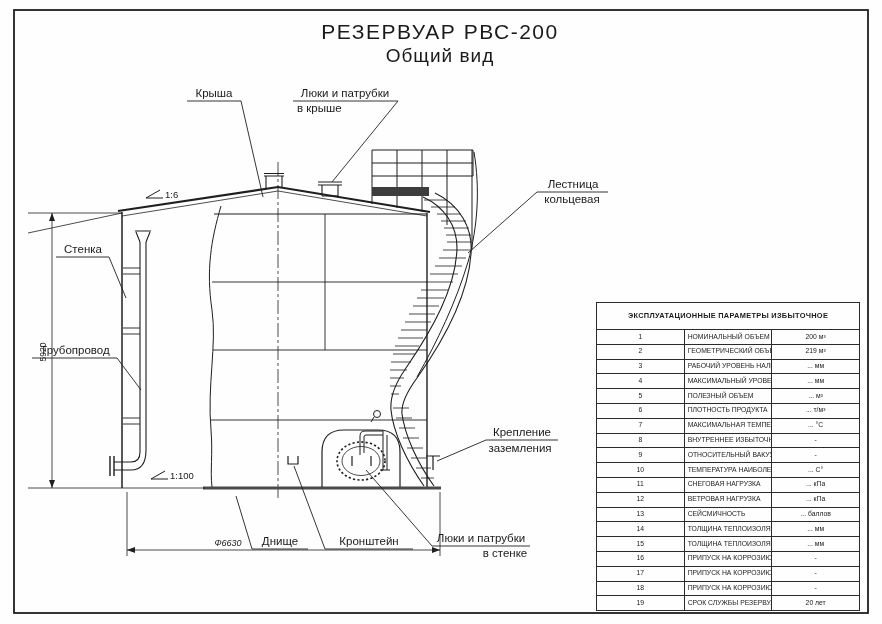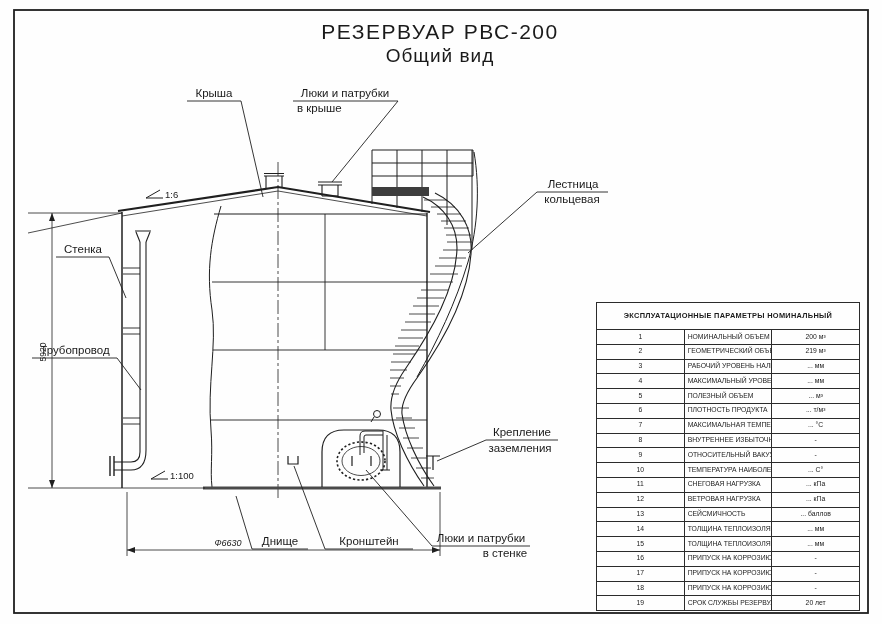--- a/index.html
+++ b/index.html
@@ -150,21 +150,21 @@
   <text class="lbl" x="481" y="542" text-anchor="middle">Люки и патрубки</text>
   <text class="lbl" x="505" y="557" text-anchor="middle">в стенке</text>
   <text class="lbl" x="522" y="436" text-anchor="middle">Крепление</text>
   <text class="lbl" x="520" y="452" text-anchor="middle">заземления</text>
 </svg>
 
 <div class="params">
   <table>
     <tbody>
           <tr>
-            <th colspan="3">ЭКСПЛУАТАЦИОННЫЕ  ПАРАМЕТРЫ  НОМИНАЛЬНЫЙ</th>
+            <th colspan="3">ЭКСПЛУАТАЦИОННЫЕ  ПАРАМЕТРЫ  ИЗБЫТОЧНОЕ</th>
           </tr>
     <tr>
             <td class="c-num">1</td>
             <td class="c-name">НОМИНАЛЬНЫЙ ОБЪЕМ РЕЗЕРВУАРА</td>
             <td class="c-val">200 м³</td>
           </tr>
     <tr>
             <td class="c-num">2</td>
             <td class="c-name">ГЕОМЕТРИЧЕСКИЙ ОБЪЕМ РЕЗЕРВУАРА</td>
             <td class="c-val">219 м³</td>

